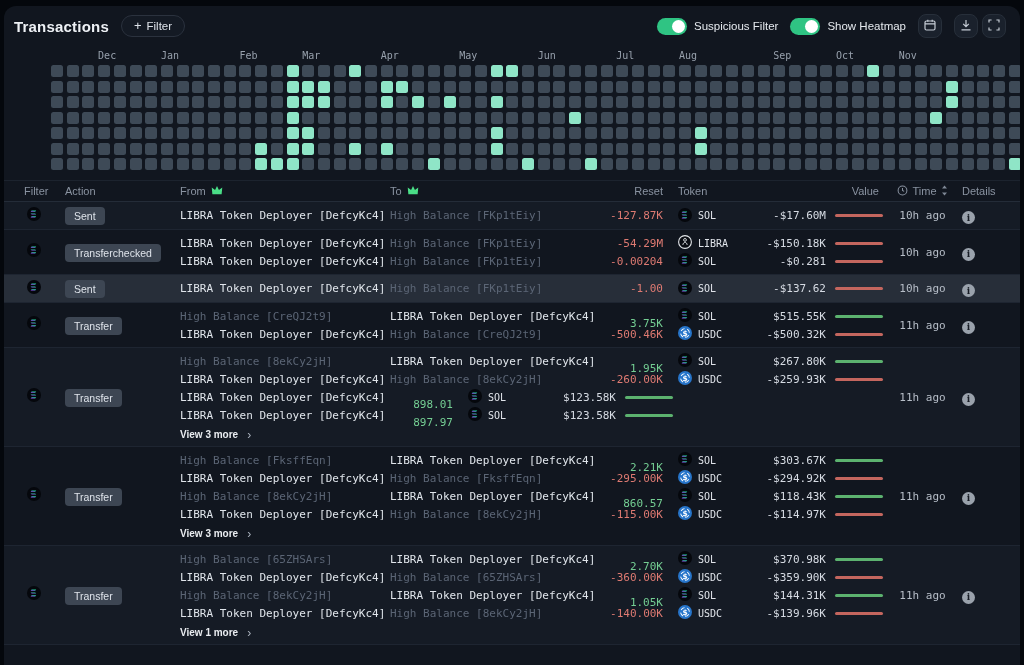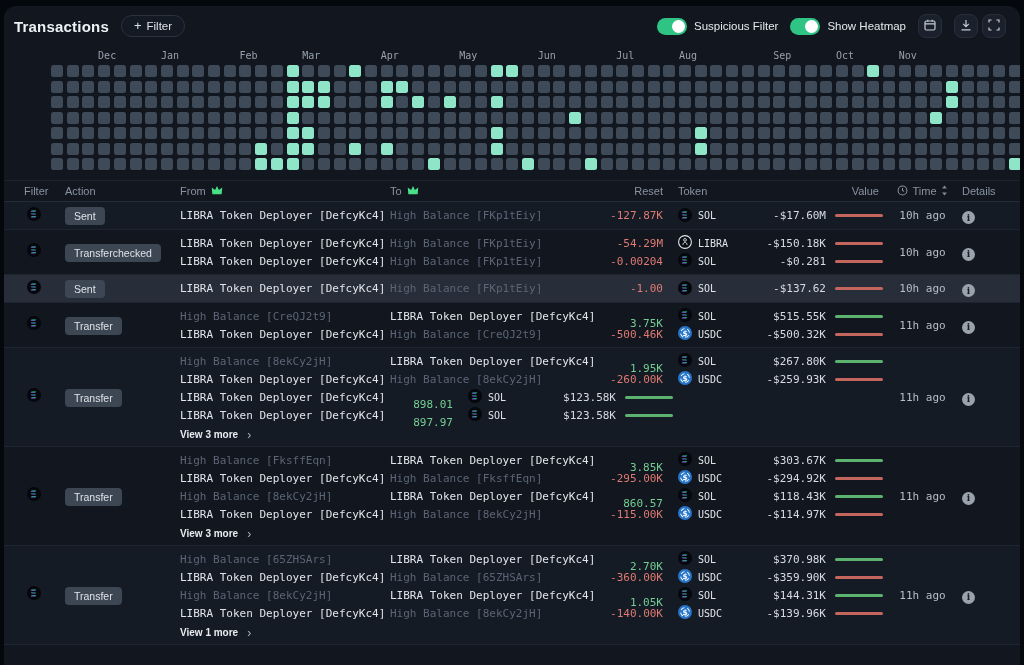--- a/index.html
+++ b/index.html
@@ -913,21 +913,21 @@
               <path d="M4.6 3.6h4.6l-1 1.1H3.6z" fill="url(#solg)"></path>
               <path d="M3.6 6.45h4.6l1 1.1H4.6z" fill="url(#solg)"></path>
               <path d="M4.6 9.3h4.6l-1 1.1H3.6z" fill="url(#solg)"></path>
             </svg></span>
         </div>
         <div class="w-action"><span class="badge">Transfer</span></div>
         <div class="grows">
           <div class="grow">
             <div class="w-from mono addr muted">High Balance [FksffEqn]</div>
             <div class="w-to mono addr">LIBRA Token Deployer [DefcyKc4]</div>
-            <div class="w-amt mono pos">3.85K</div>
+            <div class="w-amt mono pos">2.21K</div>
             <div class="w-token">
               <span class="tok">
                 <span><svg width="14" height="14" viewBox="0 0 14 14">
                     <circle cx="7" cy="7" r="7" fill="#05070c"></circle>
                     <path d="M4.6 3.6h4.6l-1 1.1H3.6z" fill="url(#solg)"></path>
                     <path d="M3.6 6.45h4.6l1 1.1H4.6z" fill="url(#solg)"></path>
                     <path d="M4.6 9.3h4.6l-1 1.1H3.6z" fill="url(#solg)"></path>
                   </svg></span>
                 <span>SOL</span>
               </span>

